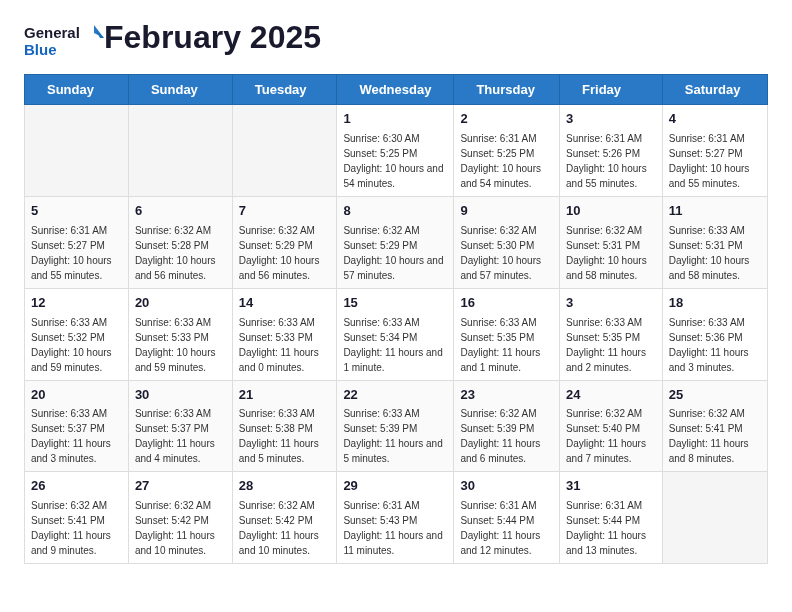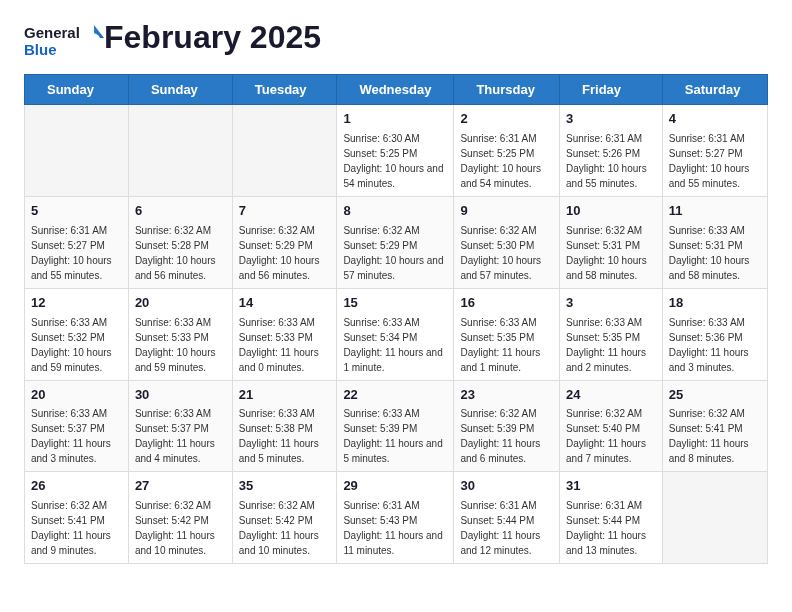--- a/index.html
+++ b/index.html
@@ -223,21 +223,21 @@
       <tr>
         <td>
           <span class="day-number">26</span>
           <div class="day-info">Sunrise: 6:32 AM<br>Sunset: 5:41 PM<br>Daylight: 11 hours and 9 minutes.</div>
         </td>
         <td>
           <span class="day-number">27</span>
           <div class="day-info">Sunrise: 6:32 AM<br>Sunset: 5:42 PM<br>Daylight: 11 hours and 10 minutes.</div>
         </td>
         <td>
-          <span class="day-number">35</span>
+          <span class="day-number">28</span>
           <div class="day-info">Sunrise: 6:32 AM<br>Sunset: 5:42 PM<br>Daylight: 11 hours and 10 minutes.</div>
         </td>
         <td>
           <span class="day-number">29</span>
           <div class="day-info">Sunrise: 6:31 AM<br>Sunset: 5:43 PM<br>Daylight: 11 hours and 11 minutes.</div>
         </td>
         <td>
           <span class="day-number">30</span>
           <div class="day-info">Sunrise: 6:31 AM<br>Sunset: 5:44 PM<br>Daylight: 11 hours and 12 minutes.</div>
         </td>

